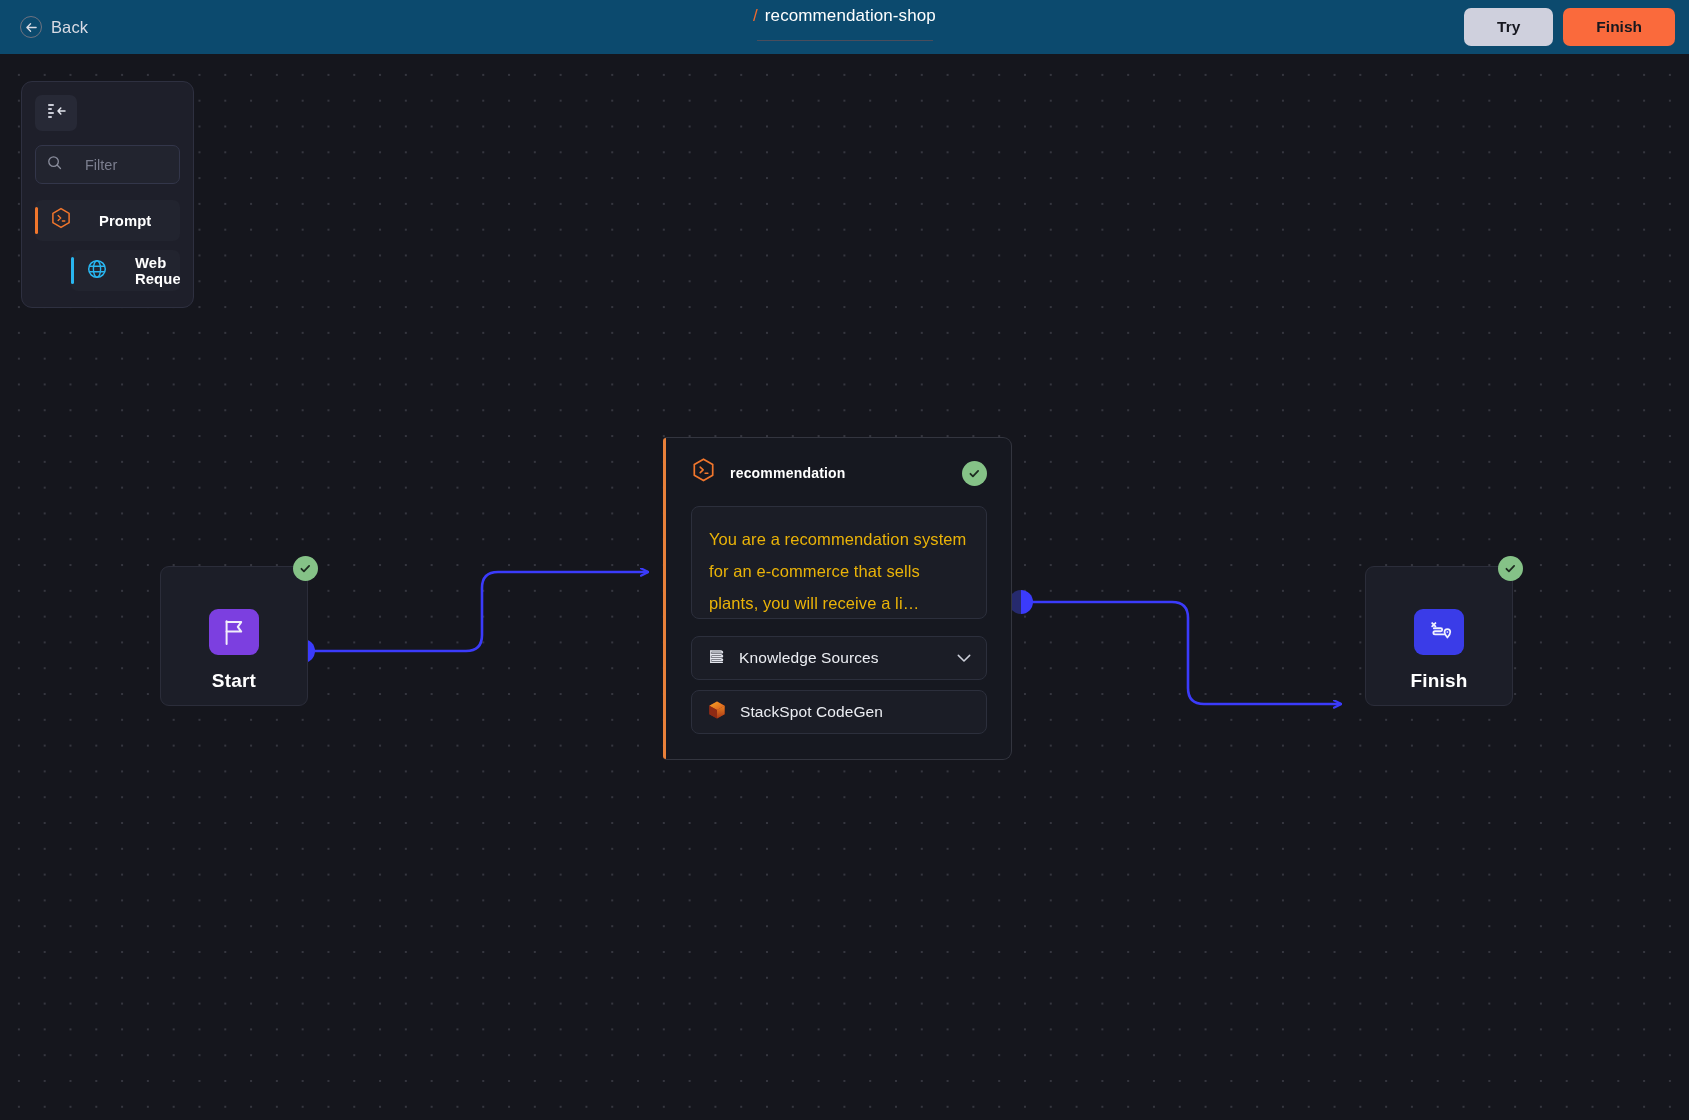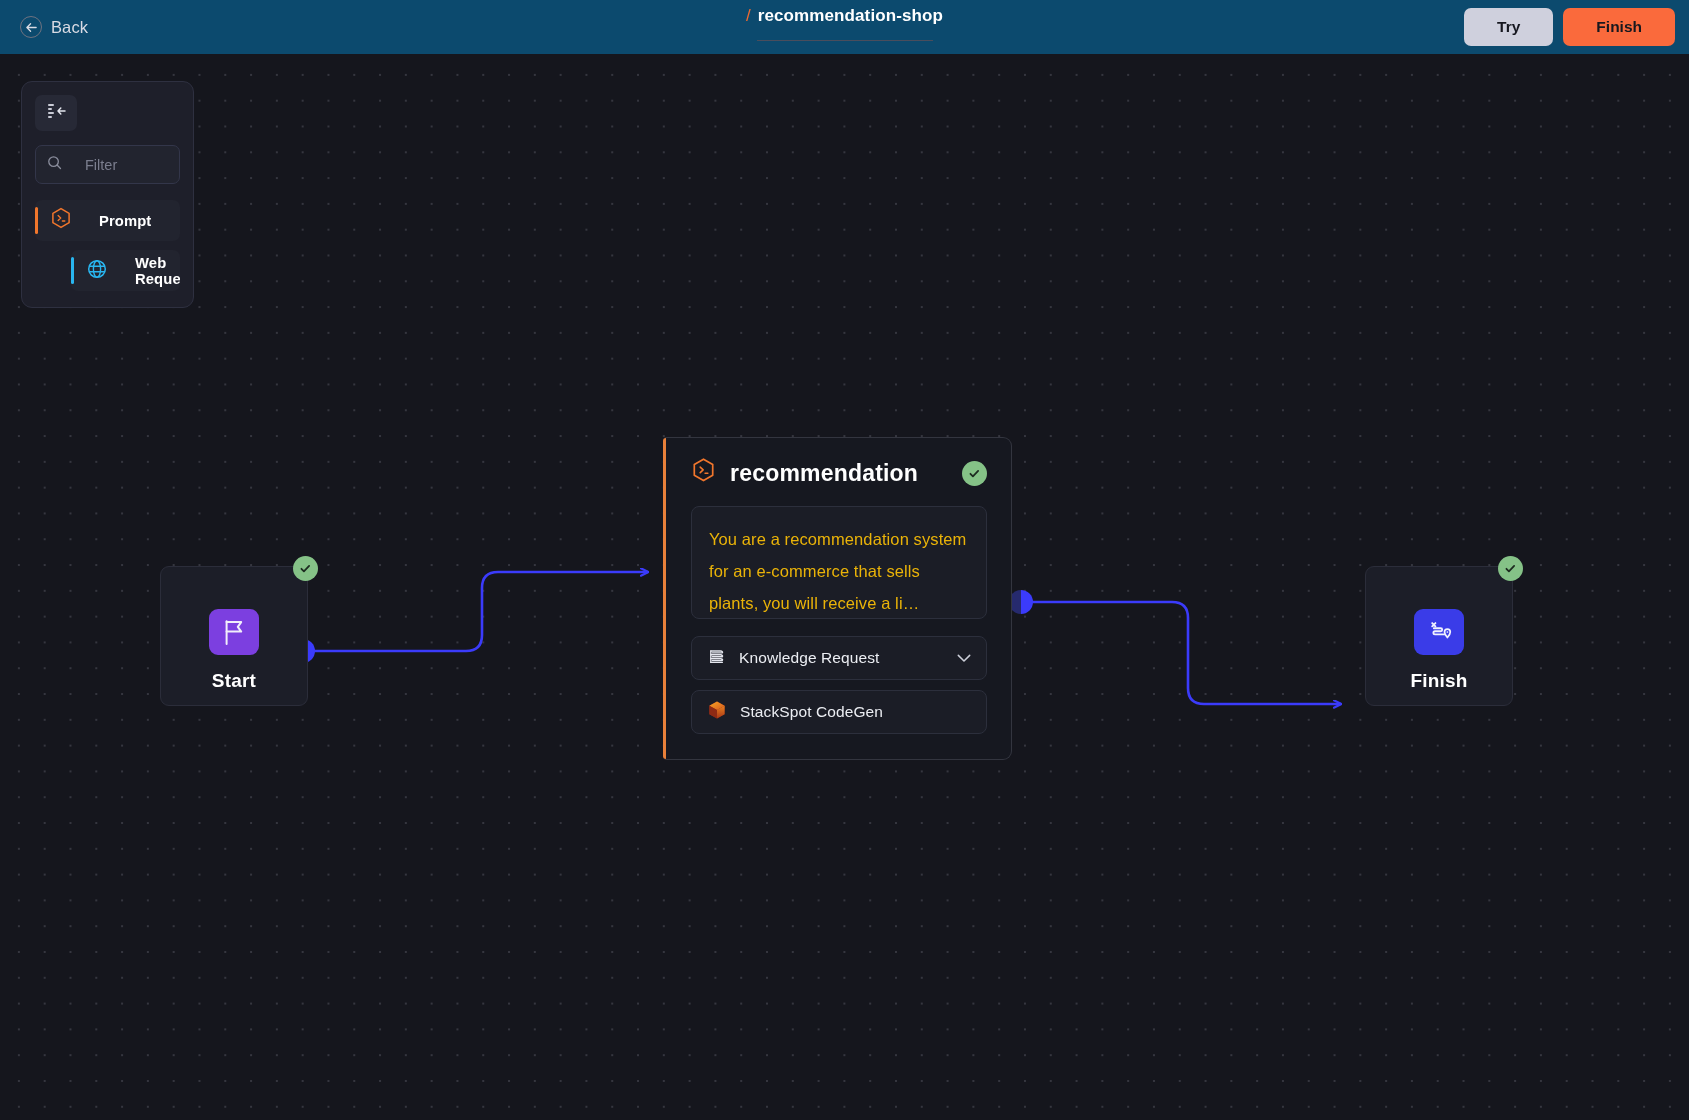--- a/index.html
+++ b/index.html
@@ -75,21 +75,21 @@
     height: 26px;
   }
   .title-slash {
     color: #f06a2f;
     font-size: 17px;
     font-weight: 400;
   }
   .title-text {
     color: #ffffff;
     font-size: 17px;
-    font-weight: 700;
+    font-weight: 400;
     letter-spacing: .1px;
     white-space: nowrap;
   }
   .title-underline {
     margin-top: 8px;
     width: 176px;
     height: 1px;
     background: #4a4d5c;
   }
 
@@ -276,21 +276,21 @@
   .np-head {
     display: flex;
     align-items: center;
     gap: 14px;
     position: relative;
     margin-bottom: 18px;
     height: 30px;
   }
   .np-title {
     color: #ffffff;
-    font-size: 23px;
+    font-size: 14px;
     font-weight: 700;
     letter-spacing: .2px;
   }
   .np-badge {
     position: absolute;
     right: 0;
     width: 25px; height: 25px;
     border-radius: 50%;
     background: #85c287;
     display: flex; align-items: center; justify-content: center;
@@ -478,21 +478,21 @@
         <div class="np-row">
           <span>
             <svg width="19" height="19" viewBox="0 0 20 20" fill="none">
               <path d="M4 4.2h10.3c1.6 0 2.6 1.1 1.8 2H5.6" stroke="#e4e6ee" stroke-width="1.45" stroke-linecap="round" stroke-linejoin="round"></path>
               <path d="M4 8.2h10.3c1.6 0 2.6 1.1 1.8 2H5.6" stroke="#e4e6ee" stroke-width="1.45" stroke-linecap="round" stroke-linejoin="round"></path>
               <path d="M4 12.2h10.3c1.6 0 2.6 1.1 1.8 2H5.6" stroke="#e4e6ee" stroke-width="1.45" stroke-linecap="round" stroke-linejoin="round"></path>
               <path d="M4 4.2v12" stroke="#e4e6ee" stroke-width="1.45" stroke-linecap="round"></path>
               <path d="M4 16.2h12.1" stroke="#e4e6ee" stroke-width="1.45" stroke-linecap="round"></path>
             </svg>
           </span>
-          <span class="np-row-label">Knowledge Request</span>
+          <span class="np-row-label">Knowledge Sources</span>
           <span class="np-chevron">
             <svg width="14" height="9" viewBox="0 0 14 9" fill="none">
               <path d="M1.3 1.4L7 7l5.7-5.6" stroke="#cdd0da" stroke-width="1.5" stroke-linecap="round" stroke-linejoin="round"></path>
             </svg>
           </span>
         </div>
 
         <div class="np-row">
           <span class="ks-cube">
             <svg width="20" height="21" viewBox="0 0 20 21" fill="none">

